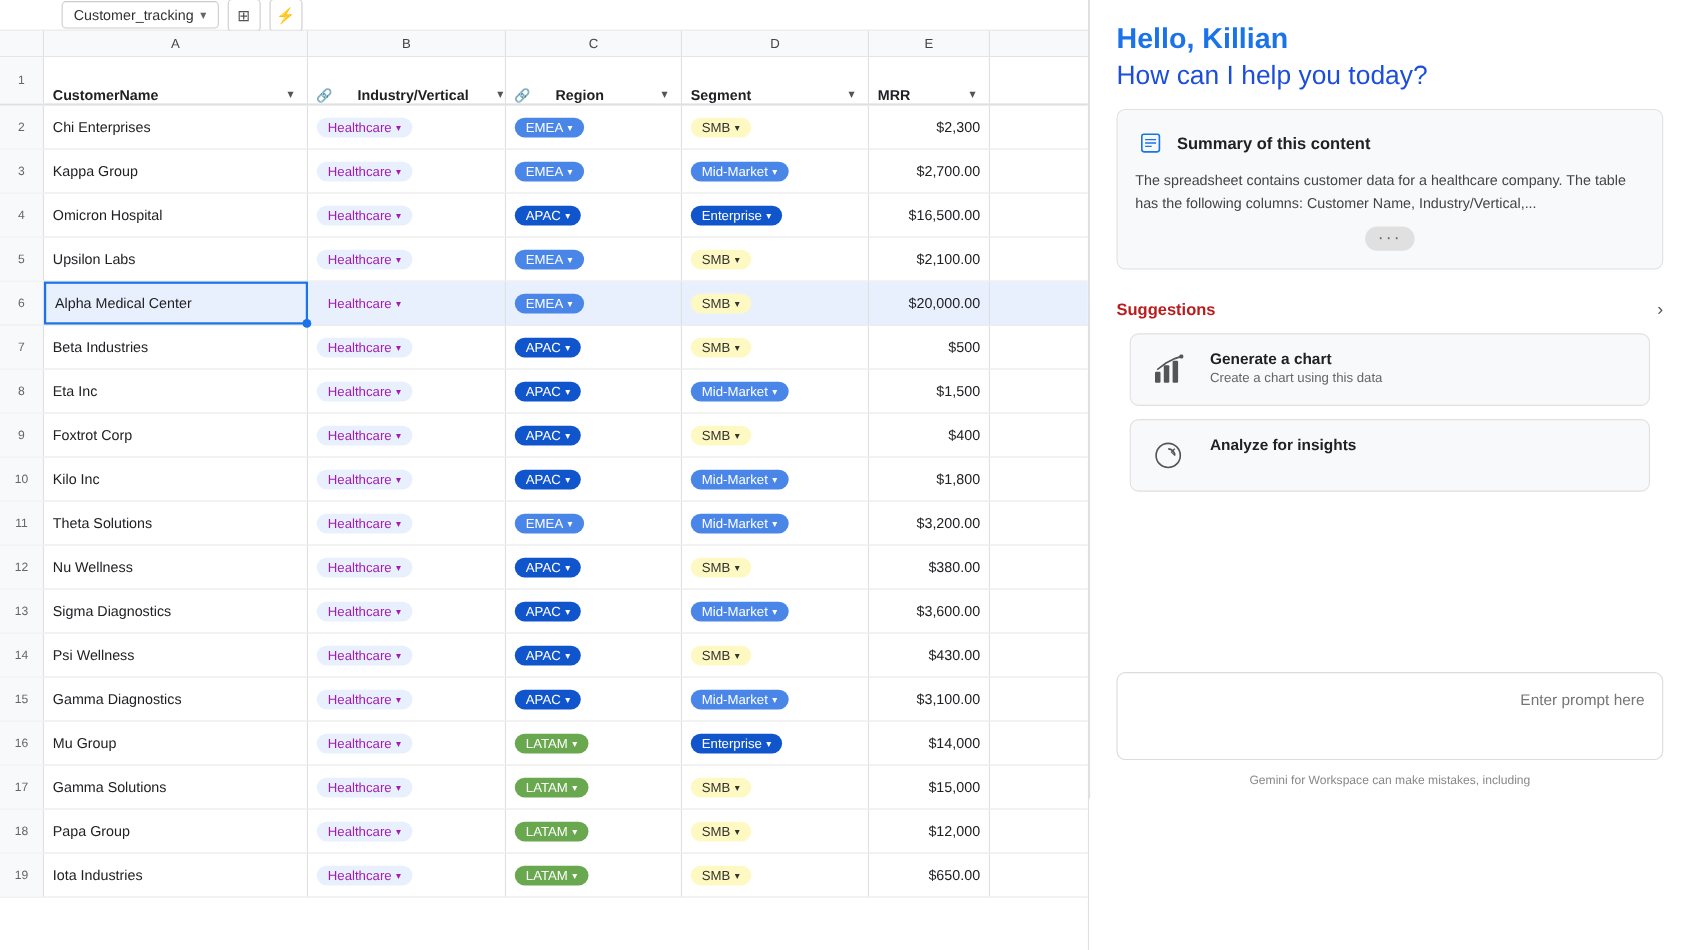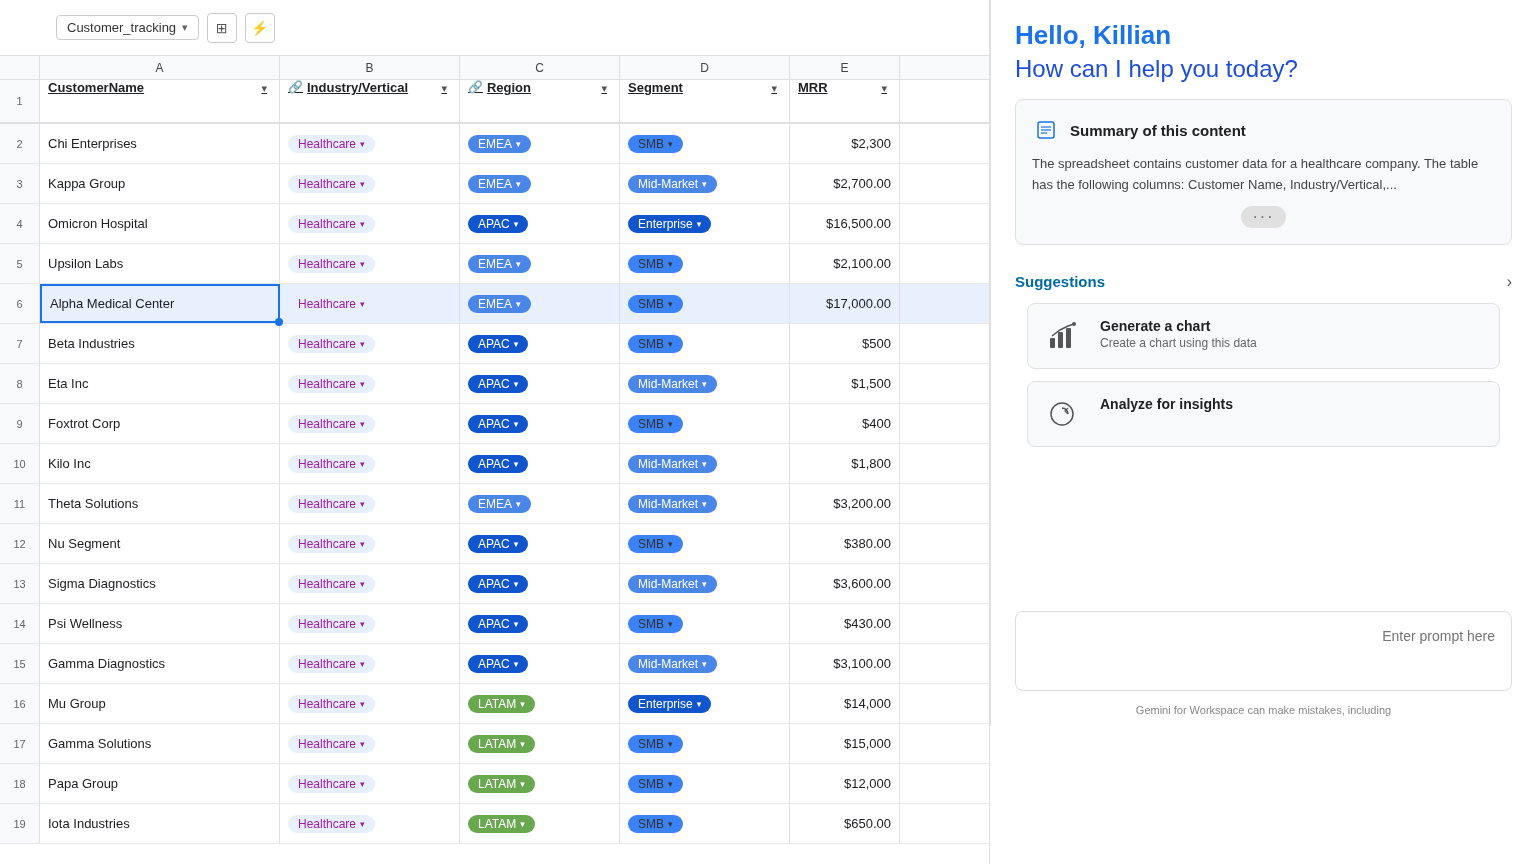--- a/index.html
+++ b/index.html
@@ -11,21 +11,21 @@
       height: 864px;
       display: flex;
       flex-direction: column;
       border-right: 1px solid #e0e0e0;
       background: #fff;
       overflow: hidden;
     }
 
     
     .sheet-top-bar {
-      height: 56px;
+      height: 28px;
       background: #fff;
       display: flex;
       align-items: center;
       padding: 0 8px;
       border-bottom: 1px solid #e0e0e0;
       gap: 8px;
     }
 
     .row-number-top {
       width: 40px;
@@ -148,28 +148,27 @@
     
     .header-row {
       display: flex;
       height: 44px;
       border-bottom: 2px solid #e0e0e0;
       background: #fff;
     }
 
     .header-cell {
       display: flex;
-      align-items: flex-start;
+      align-items: flex-end;
       padding: 0 8px;
       border-right: 1px solid #e0e0e0;
       font-size: 13px;
       font-weight: 600;
       color: #202124;
-      gap: 4px;
-      text-decoration: underline;
+      gap: 22px;
     }
 
     .header-cell .filter-icon {
       color: #555;
       font-size: 12px;
     }
 
     .sort-btn {
       margin-left: auto;
       background: none;
@@ -206,21 +205,21 @@
       background: #1155cc;
       color: #fff;
     }
 
     .pill-latam {
       background: #6aa84f;
       color: #fff;
     }
 
     .pill-smb {
-      background: #3b82f6;
+      background: #fef9c3;
       color: #333;
     }
 
     .pill-midmarket {
       background: #4a86e8;
       color: #fff;
     }
 
     .pill-enterprise {
       background: #1155cc;
@@ -334,21 +333,21 @@
     .suggestions-header {
       display: flex;
       align-items: center;
       justify-content: space-between;
       padding: 0 24px 12px;
     }
 
     .suggestions-title {
       font-size: 15px;
       font-weight: 600;
-      color: #0369a1;
+      color: #b91c1c;
     }
 
     .suggestions-arrow {
       font-size: 16px;
       color: #555;
       cursor: pointer;
     }
 
     .suggestion-card {
       margin: 0 36px 12px;
@@ -563,21 +562,21 @@
       <div class="cell cell-c">
         <span class="pill pill-emea">
           EMEA<span class="pill-chevron">▾</span>
         </span>
       </div>
       <div class="cell cell-d">
         <span class="pill pill-smb">
           SMB<span class="pill-chevron">▾</span>
         </span>
       </div>
-      <div class="cell cell-e">$17,000.00</div>
+      <div class="cell cell-e">$20,000.00</div>
     </div>
       <div class="data-row">
       <div class="row-num">7</div>
       <div class="cell cell-a">Beta Industries</div>
       <div class="cell cell-b">
         <span class="pill pill-healthcare">
           Healthcare<span class="pill-chevron">▾</span>
         </span>
       </div>
       <div class="cell cell-c">
@@ -667,21 +666,21 @@
       </div>
       <div class="cell cell-d">
         <span class="pill pill-midmarket">
           Mid-Market<span class="pill-chevron">▾</span>
         </span>
       </div>
       <div class="cell cell-e">$3,200.00</div>
     </div>
       <div class="data-row">
       <div class="row-num">12</div>
-      <div class="cell cell-a">Nu Segment</div>
+      <div class="cell cell-a">Nu Wellness</div>
       <div class="cell cell-b">
         <span class="pill pill-healthcare">
           Healthcare<span class="pill-chevron">▾</span>
         </span>
       </div>
       <div class="cell cell-c">
         <span class="pill pill-apac">
           APAC<span class="pill-chevron">▾</span>
         </span>
       </div>

